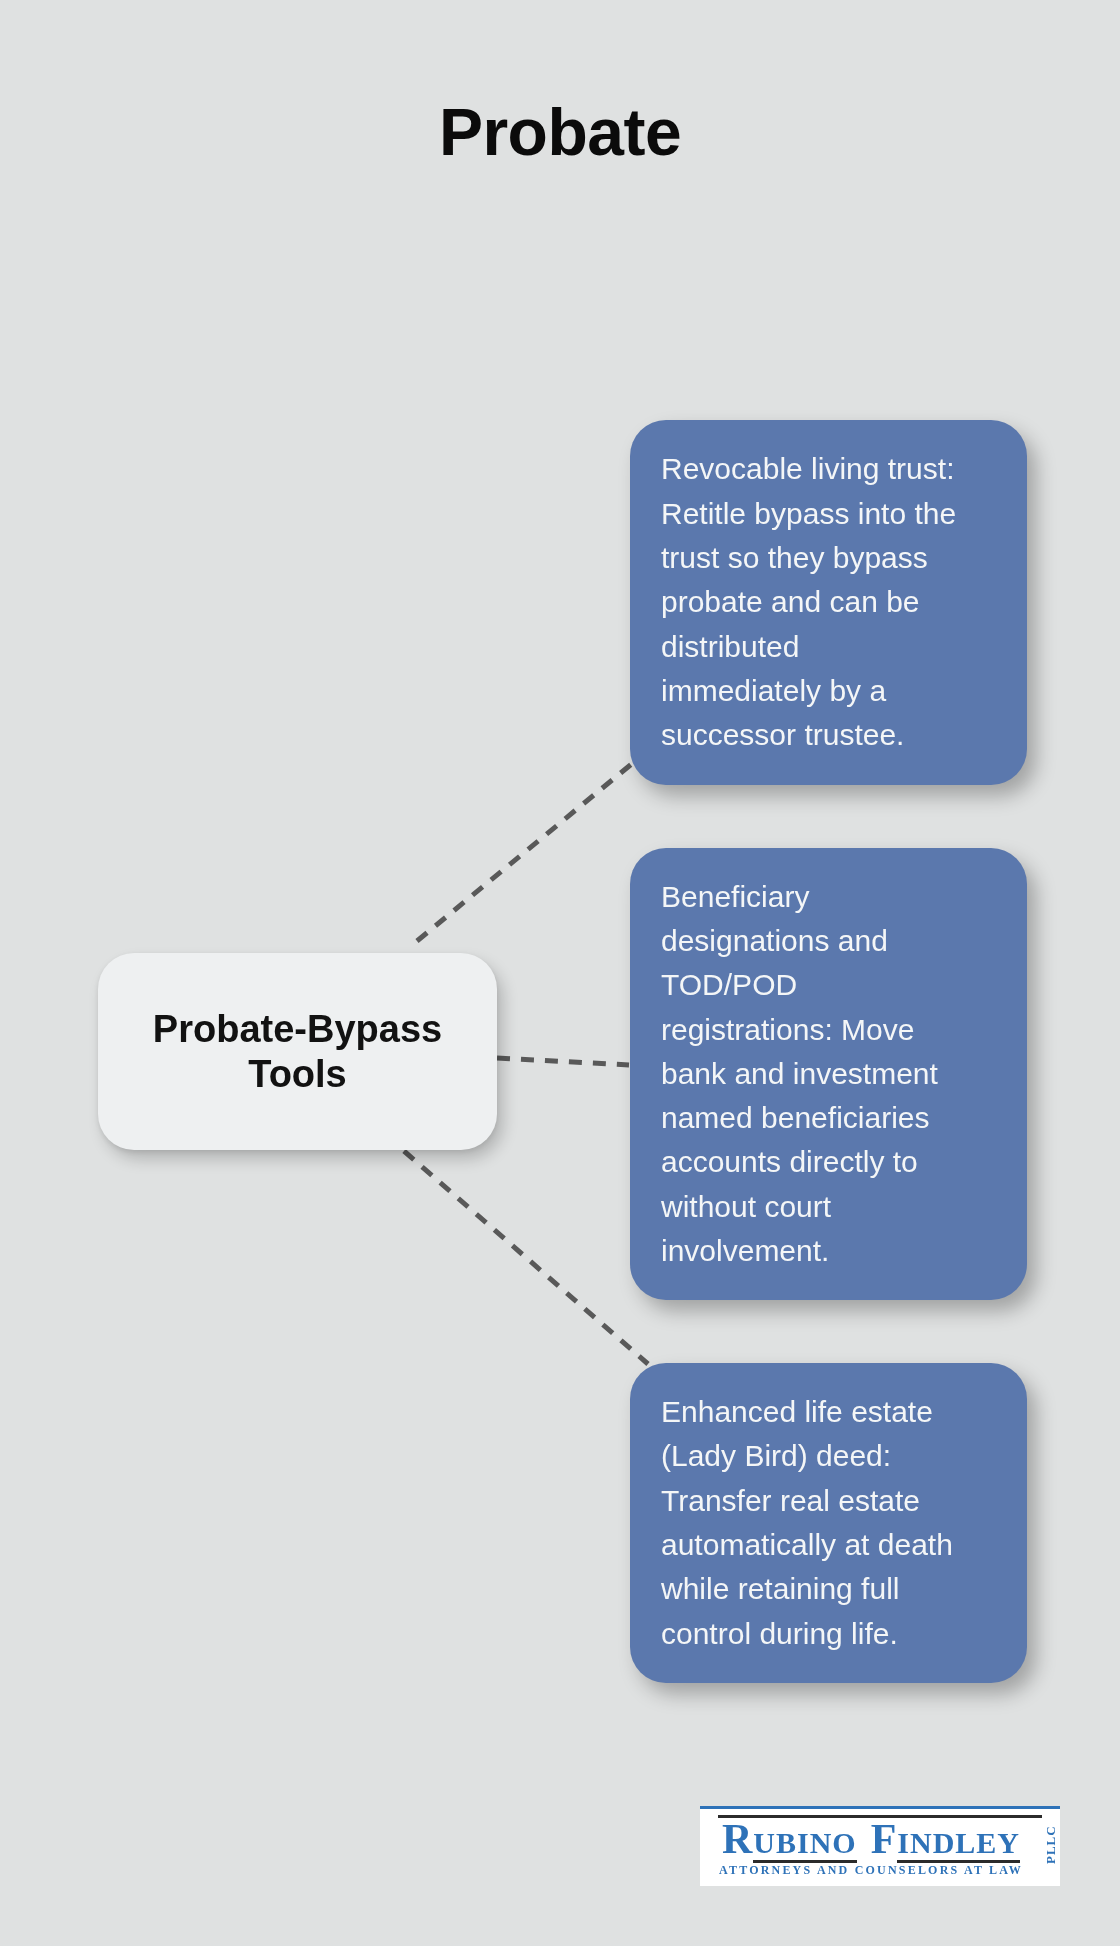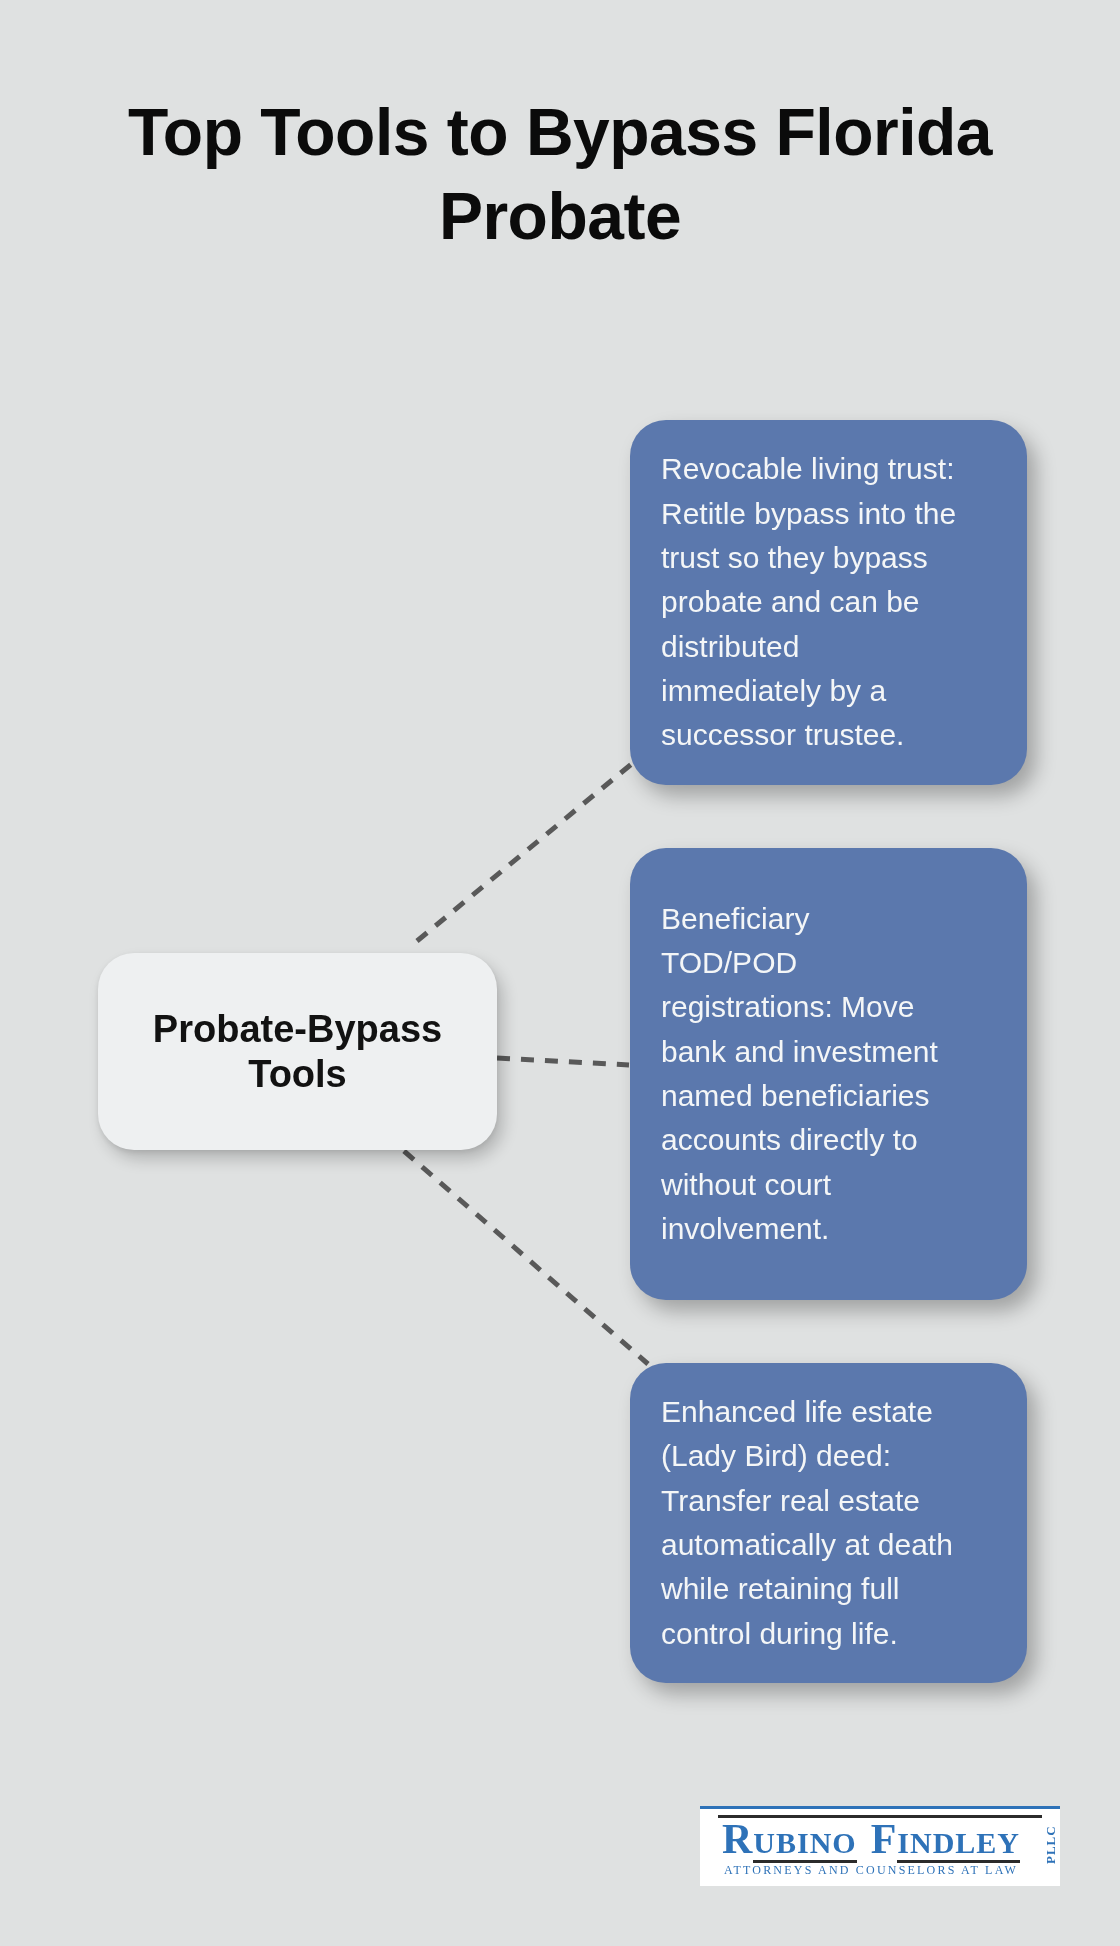--- a/index.html
+++ b/index.html
@@ -141,32 +141,31 @@
     font-weight: 700;
     letter-spacing: 1px;
     text-align: center;
   }
   .logo-tagline {
     position: absolute;
     left: 0; bottom: 8px;
     width: 342px;
     text-align: center;
     font-size: 12px;
-    font-weight: 400;
+    font-weight: 700;
     letter-spacing: 2.2px;
     white-space: nowrap;
   }
 </style>
 </head>
 <body>
 
 <div class="canvas">
 
   <div class="title">
-    <div>Top Tools to Bypass Florida</div>
     <div>Probate</div>
   </div>
 
   <svg class="connectors" viewBox="0 0 1120 1946" aria-hidden="true">
     <line x1="417" y1="941" x2="634" y2="762"></line>
     <line x1="497" y1="1058" x2="629" y2="1065"></line>
     <line x1="404" y1="1151" x2="648" y2="1364"></line>
   </svg>
 
   <div class="center-node">
@@ -178,20 +177,21 @@
     <div class="branch-line">Retitle bypass into the</div>
     <div class="branch-line">trust so they bypass</div>
     <div class="branch-line">probate and can be</div>
     <div class="branch-line">distributed</div>
     <div class="branch-line">immediately by a</div>
     <div class="branch-line">successor trustee.</div>
   </div>
 
   <div class="branch branch-1">
     <div class="branch-line">Beneficiary</div>
+    <div class="branch-line">designations and</div>
     <div class="branch-line">TOD/POD</div>
     <div class="branch-line">registrations: Move</div>
     <div class="branch-line">bank and investment</div>
     <div class="branch-line">named beneficiaries</div>
     <div class="branch-line">accounts directly to</div>
     <div class="branch-line">without court</div>
     <div class="branch-line">involvement.</div>
   </div>
 
   <div class="branch branch-2">

